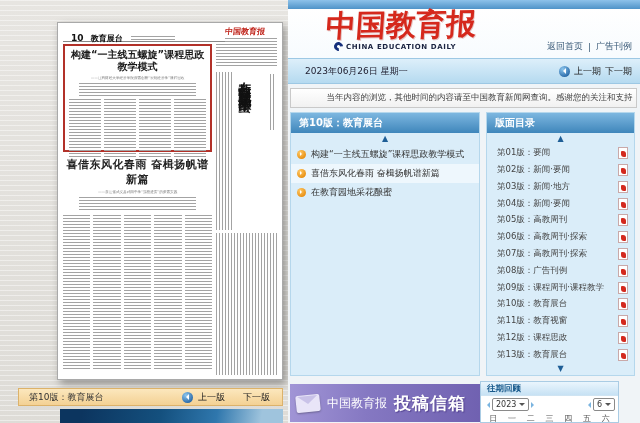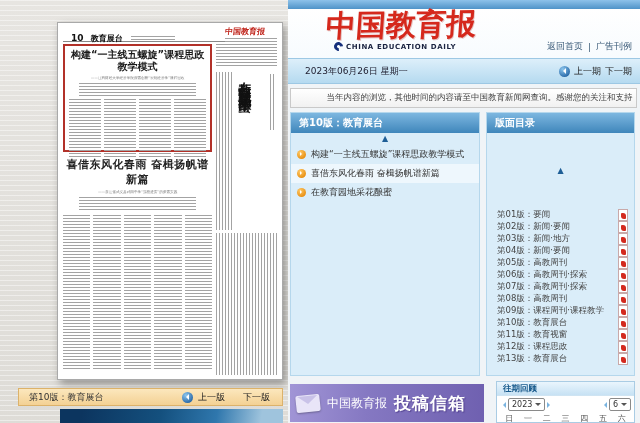--- a/index.html
+++ b/index.html
@@ -80,21 +80,21 @@
     display:flex; align-items:center; font-size:9px; color:#223; }
   .datebar .d-txt { padding-left:17px; flex:1; }
   .issue-nav { display:flex; align-items:center; gap:4px; padding-right:8px; color:#222; }
   .notice { position:absolute; left:2px; top:88px; width:347px; height:20px;
     background:linear-gradient(180deg,#ffffff,#f1f1f1); border:1px solid #c9c9c9;
     display:flex; align-items:center; font-size:8.5px; color:#444; padding-left:6px; white-space:nowrap; overflow:hidden; }
   .notice b { margin-right:4px; font-weight:bold; color:#333;margin-top:33px; }
 
   .panel { position:absolute; top:112px; height:264px; background:#daedf9; border:1px solid #b5d7ec; }
   .panelA { left:2px; width:190px; }
-  .panelB { left:198px; width:149px; display:flex; flex-direction:column;gap:32px; }
+  .panelB { left:198px; width:149px; display:flex; flex-direction:column; }
   .panel-hdr { height:20px; background:linear-gradient(180deg,#7db7e0,#3f86bb);
     display:flex; align-items:center; padding-left:8px; font-size:10px; font-weight:bold; color:#fff; flex:none; }
   .scroll-arrow { text-align:center; font-size:8px; color:#1e5e96; line-height:12px; height:12px; cursor:pointer; flex:none; }
   .art-item { display:flex; align-items:center; gap:5px; padding:3px 6px; font-size:9px; color:#333; cursor:pointer; }
   .art-item.hl { background:#eef7fd; }
   .bullet { width:9px; height:9px; border-radius:50%; flex:none;
     background:radial-gradient(circle at 35% 30%, #ffc966, #e88f12 75%); position:relative; }
   .bullet::after { content:""; position:absolute; left:3px; top:2px; border:2.5px solid transparent; border-left-color:#fff; }
   .ed-list { flex:1; display:flex; flex-direction:column; padding:0 6px; }
   .ed-row { flex:1; display:flex; align-items:center; justify-content:space-between; font-size:8.5px; color:#444; cursor:pointer; }
@@ -104,21 +104,21 @@
     background:#d3291e; border-radius:1px 3px 1px 3px; }
 
   .sub-banner { position:absolute; left:2px; top:384px; width:194px; height:38px;
     background:linear-gradient(95deg,#a195d6 0%, #8578c2 40%, #6f60b0 100%);
     display:flex; align-items:center; gap:7px; padding-left:6px; overflow:hidden; }
   .env-icon { width:24px; height:17px; background:#e9e5f8; border-radius:2px; position:relative; transform:rotate(-6deg); flex:none; box-shadow:0 1px 2px rgba(0,0,0,.3); }
   .env-icon::after { content:""; position:absolute; left:2px; top:1px; border:10px solid transparent; border-top:8px solid #c9c2e8; border-bottom:none; }
   .sub-brand { font-size:12px; color:#fff; white-space:nowrap; }
   .sub-label { font-size:17px; font-weight:bold; color:#fff; letter-spacing:1px; white-space:nowrap; text-shadow:1px 1px 1px rgba(60,40,120,.6); }
 
-  .archive { position:absolute; left:208px; top:381px; width:139px; height:42px;
+  .archive { position:absolute; left:192px; top:381px; width:139px; height:42px;
     background:#fff; border:1px solid #aacce4; overflow:hidden; }
   .archive-hdr { height:14px; background:linear-gradient(180deg,#eaf5fd,#c7e2f4);
     font-size:8.5px; font-weight:bold; color:#185a8c; padding-left:6px; display:flex; align-items:center; border-bottom:1px solid #cfe4f2; }
   .archive-ctl { height:17px; display:flex; align-items:center; gap:2px; padding:0 3px; font-size:8px; color:#333; }
   .tri { width:0; height:0; border:3px solid transparent; cursor:pointer; }
   .tri.l { border-right-color:#7ab4e0; }
   .tri.r { border-left-color:#7ab4e0; }
   .sel { background:#fff; border:1px solid #8a8a8a; border-radius:2px; height:13px;
     display:flex; align-items:center; gap:3px; padding:0 3px; cursor:pointer; }
   .sel .car { width:0; height:0; border:3px solid transparent; border-top-color:#555; margin-top:3px; }
@@ -269,21 +269,21 @@
           </div>
         <div class="ed-row">
             <span class="ed-label">第06版：高教周刊·探索</span>
             <span class="pdf-icon"></span>
           </div>
         <div class="ed-row">
             <span class="ed-label">第07版：高教周刊·探索</span>
             <span class="pdf-icon"></span>
           </div>
         <div class="ed-row">
-            <span class="ed-label">第08版：高教周刊</span>
+            <span class="ed-label">第08版：广告刊例</span>
             <span class="pdf-icon"></span>
           </div>
         <div class="ed-row">
             <span class="ed-label">第09版：课程周刊·课程教学</span>
             <span class="pdf-icon"></span>
           </div>
         <div class="ed-row">
             <span class="ed-label">第10版：教育展台</span>
             <span class="pdf-icon"></span>
           </div>

